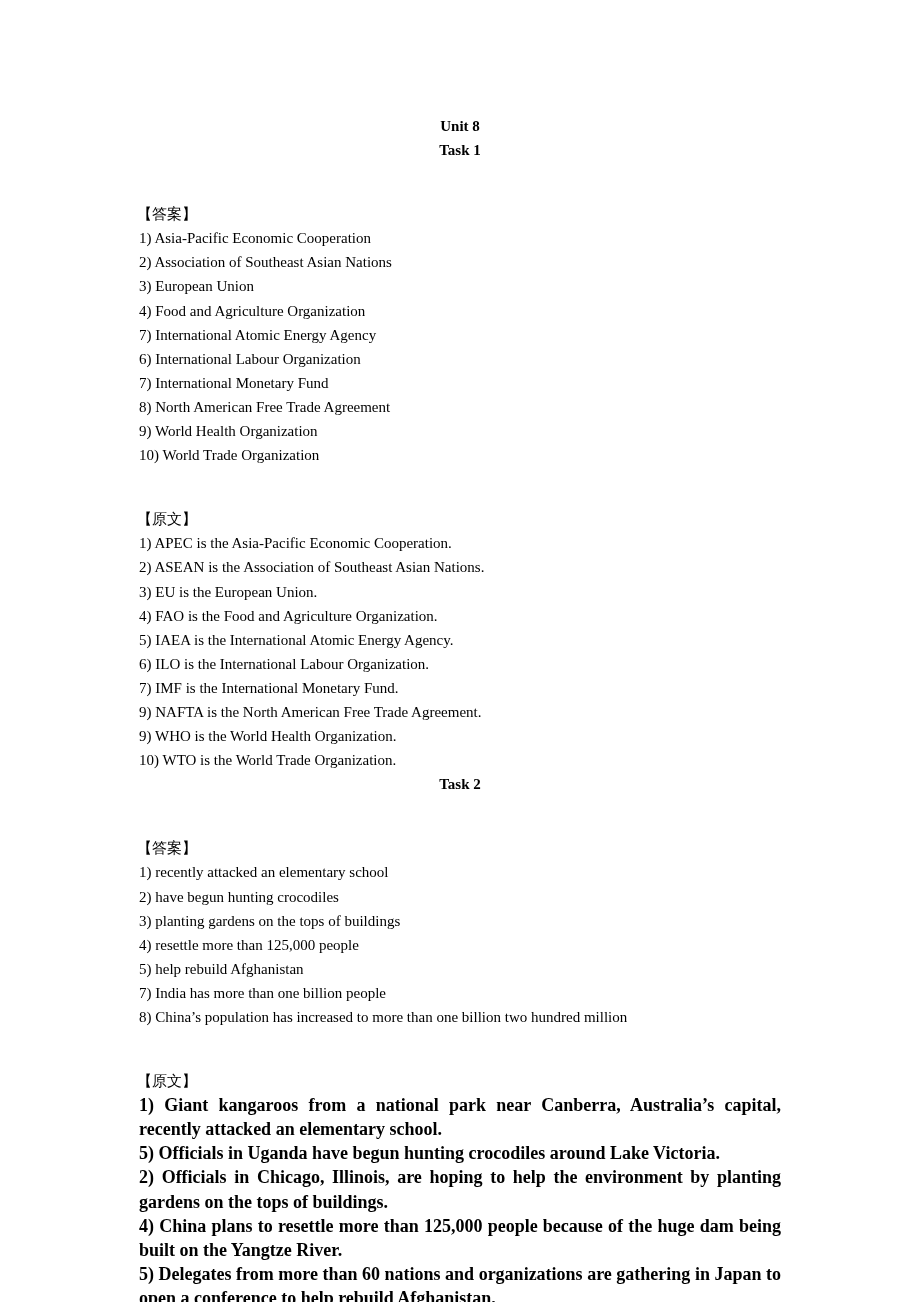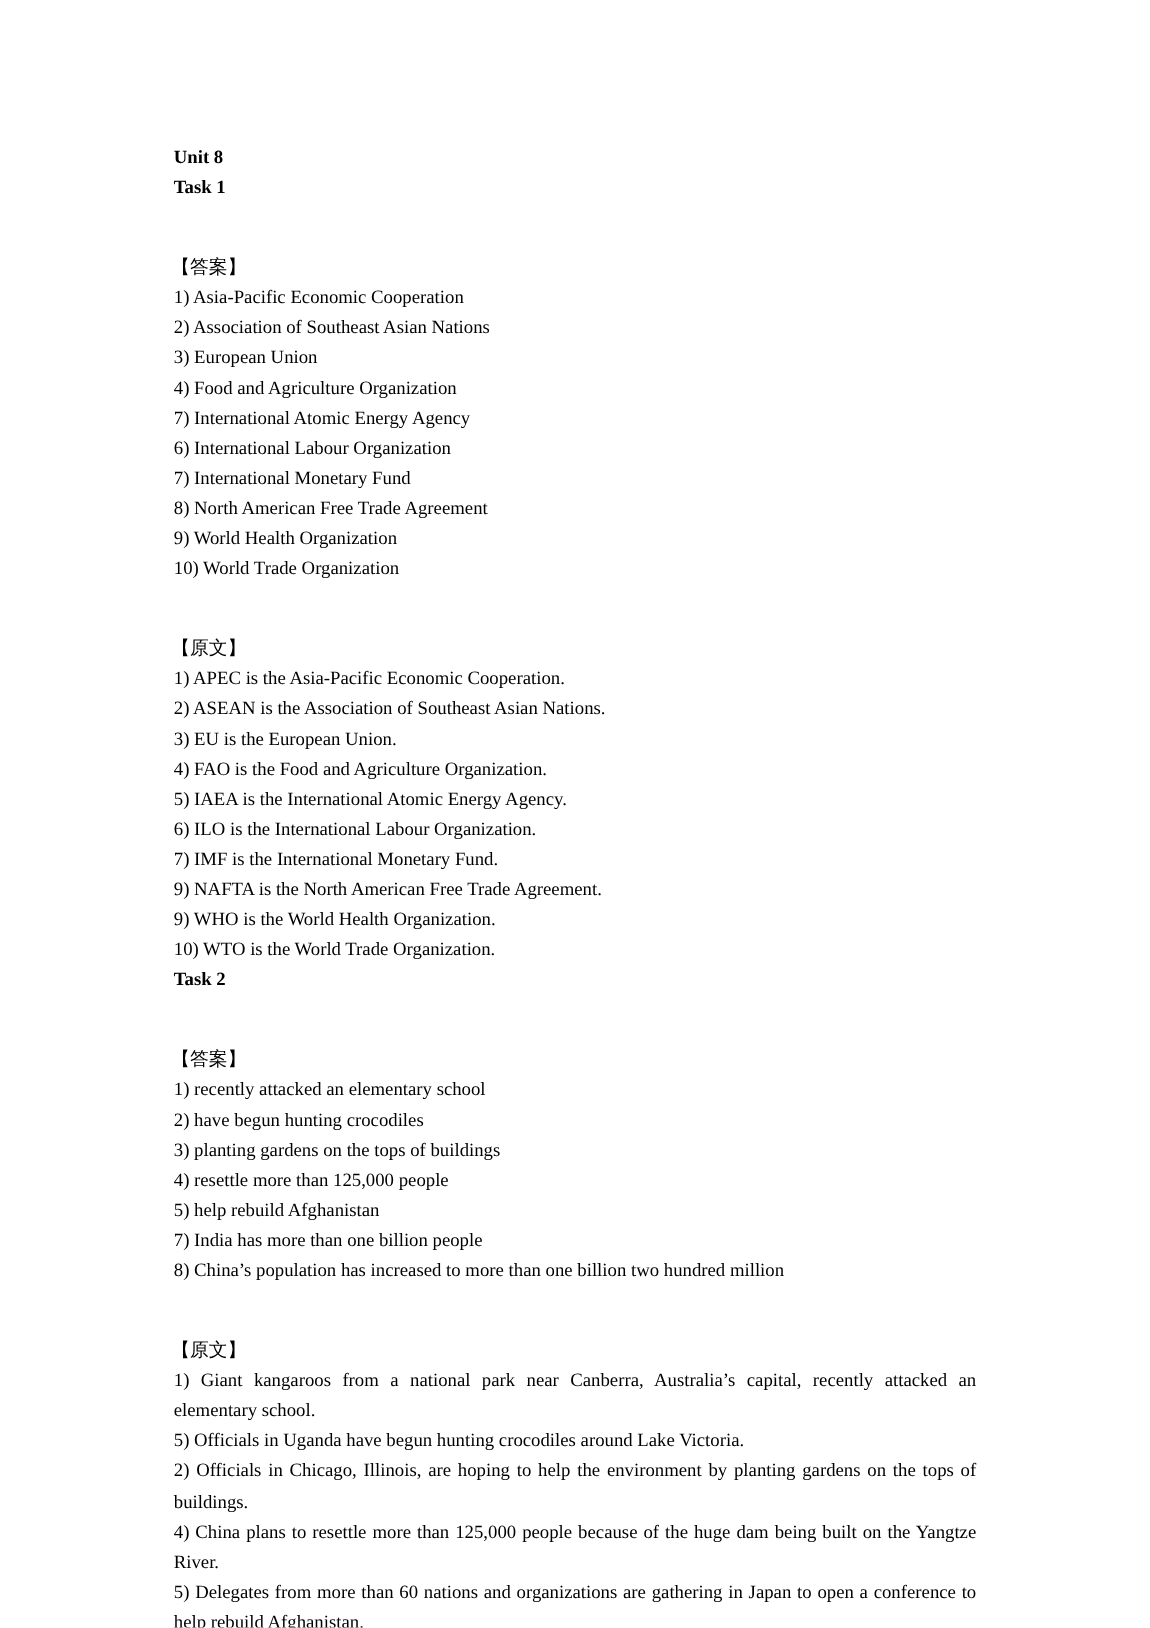--- a/index.html
+++ b/index.html
@@ -21,32 +21,33 @@
       top: 114px;
       width: 642px;
     }
     .line {
       font-size: 15px;
       line-height: 24.1px;
       height: 24.1px;
       white-space: nowrap;
     }
     .center {
-      text-align: left;
+      text-align: center;
       font-weight: bold;
     }
     .label {
       margin-left: -2px;
       margin-top: 40px;
     }
     .para {
-      font-size: 15px;
+      font-size: 18px;
       line-height: 24.1px;
       text-align: justify;
       text-align-last: left;
+      font-weight: bold;
     }
   </style>
 </head>
 <body>
 
 <div class="page">
 
   <div class="line center">Unit 8</div>
 
   <section>

